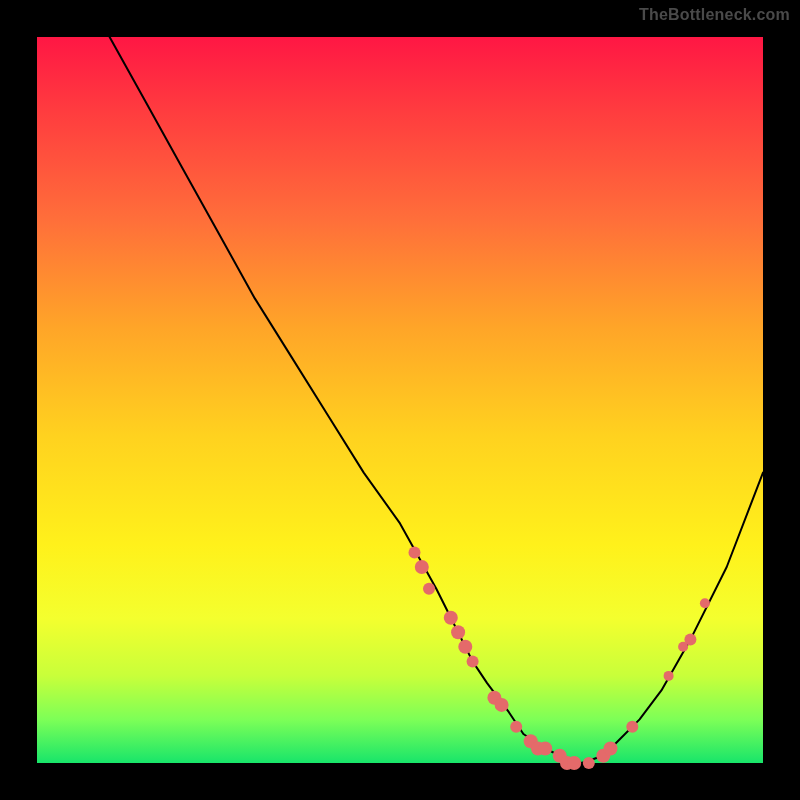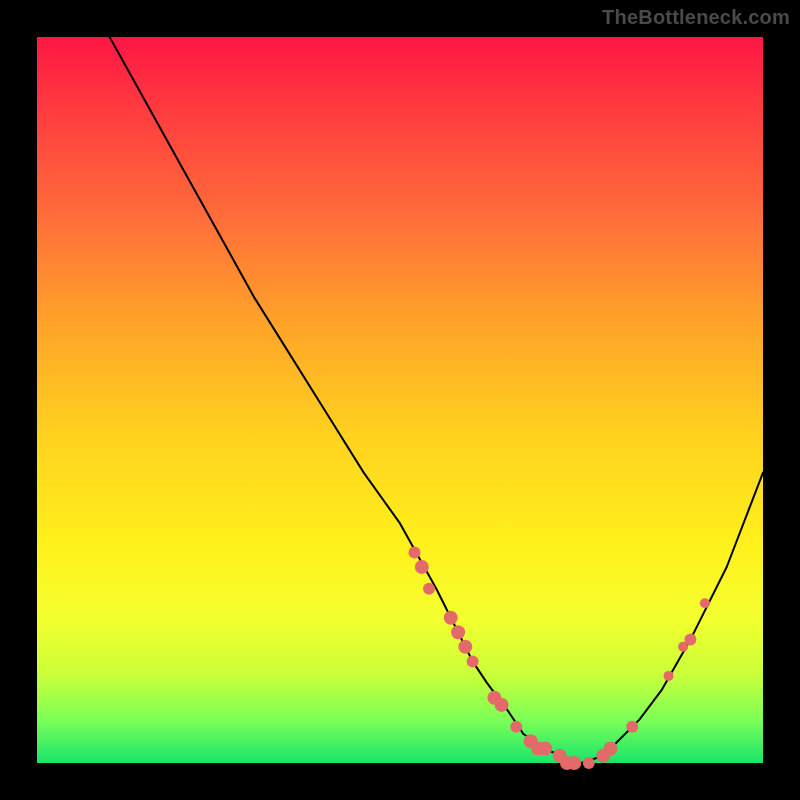--- a/index.html
+++ b/index.html
@@ -14,21 +14,21 @@
   .chart-wrap {
     position: relative;
     width: 800px;
     height: 800px;
   }
   .watermark {
     position: absolute;
     top: 6px;
     right: 10px;
     color: #4a4a4a;
-    font-size: 20px;
+    font-size: 16px;
     font-weight: 600;
     letter-spacing: 0.2px;
     z-index: 5;
     user-select: none;
   }
   
   .plot-area {
     position: absolute;
     left: 37px;
     top: 37px;

